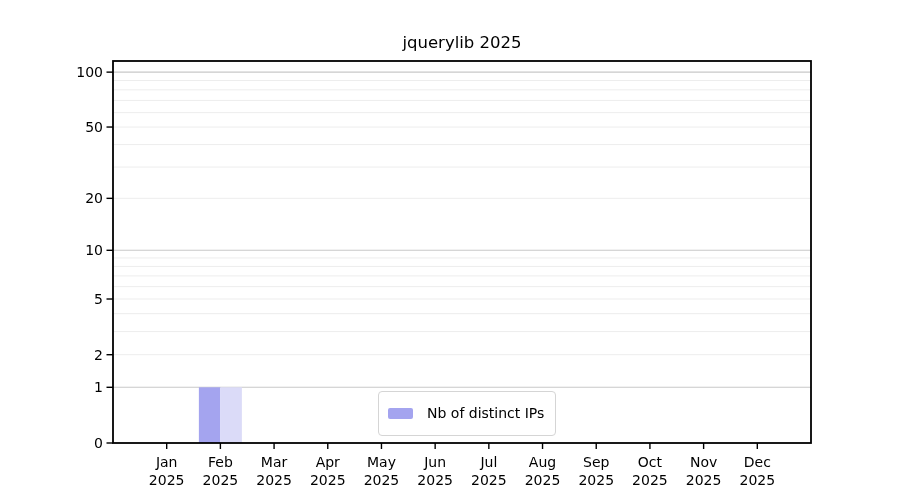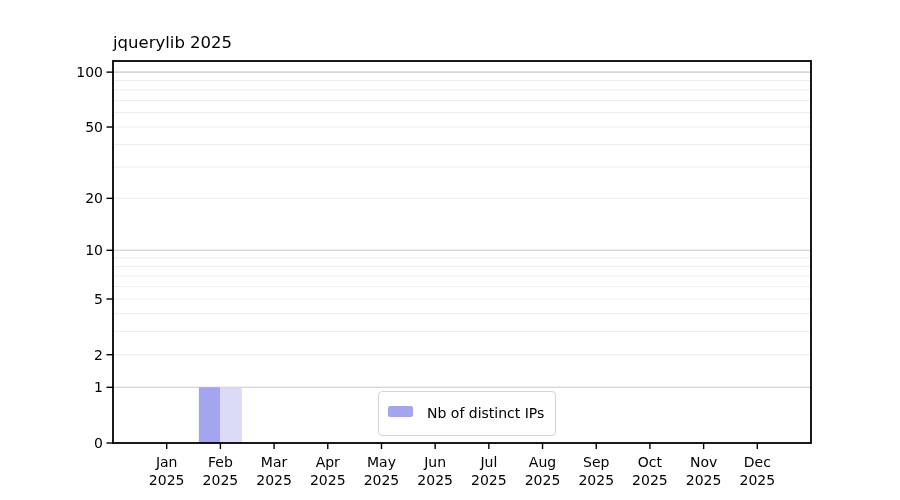--- a/index.html
+++ b/index.html
@@ -2,32 +2,32 @@
 <html><head>
 <meta charset="utf-8">
 <style>
   html,body{margin:0;padding:0;background:#fff;}
   .figure{
     position:relative;width:900px;height:500px;background:#ffffff;
     font-family:"DejaVu Sans",sans-serif;overflow:hidden;
   }
   .title{
     position:absolute;left:113px;top:35px;width:698px;
-    text-align:left;font-size:16.5px;color:#000;line-height:1;
+    text-align:center;font-size:16.5px;color:#000;line-height:1;
   }
   svg{position:absolute;left:0;top:0;}
   .legend{
     position:absolute;left:378px;top:391px;
     background:rgba(255,255,255,0.92);
     border:1px solid #d5d5d5;border-radius:4px;
     padding:6px 11px 6px 9px;
     display:flex;flex-direction:column;justify-content:center;gap:5px;
     box-sizing:border-box;min-height:45px;
   }
-  .legend-row{display:flex;align-items:flex-start;}
+  .legend-row{display:flex;align-items:center;}
   .legend-swatch{width:25px;height:11px;border-radius:2px;margin-right:14px;flex:0 0 auto;}
   .legend-label{font-size:14px;color:#000;white-space:nowrap;line-height:1.1;}
 </style>
 </head>
 <body>
 
 <div class="figure">
   <div class="title">jquerylib 2025</div>
   <svg id="plot" width="900" height="500" viewBox="0 0 900 500">
       <line x1="113" x2="811" y1="354.71517160726415" y2="354.71517160726415" stroke="#ededed" stroke-width="1"></line>

